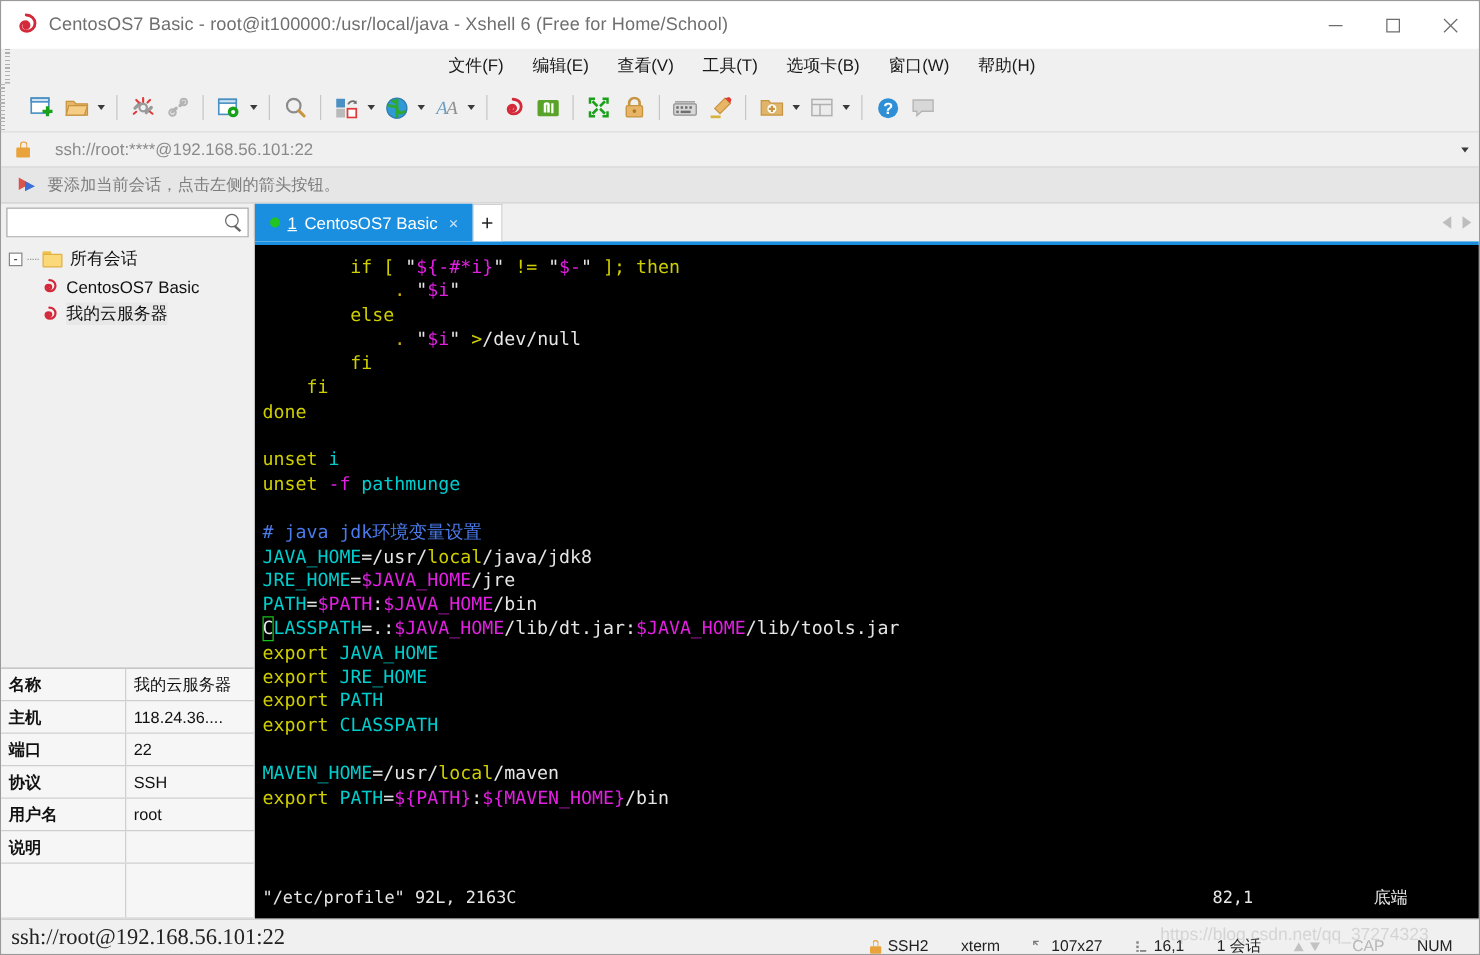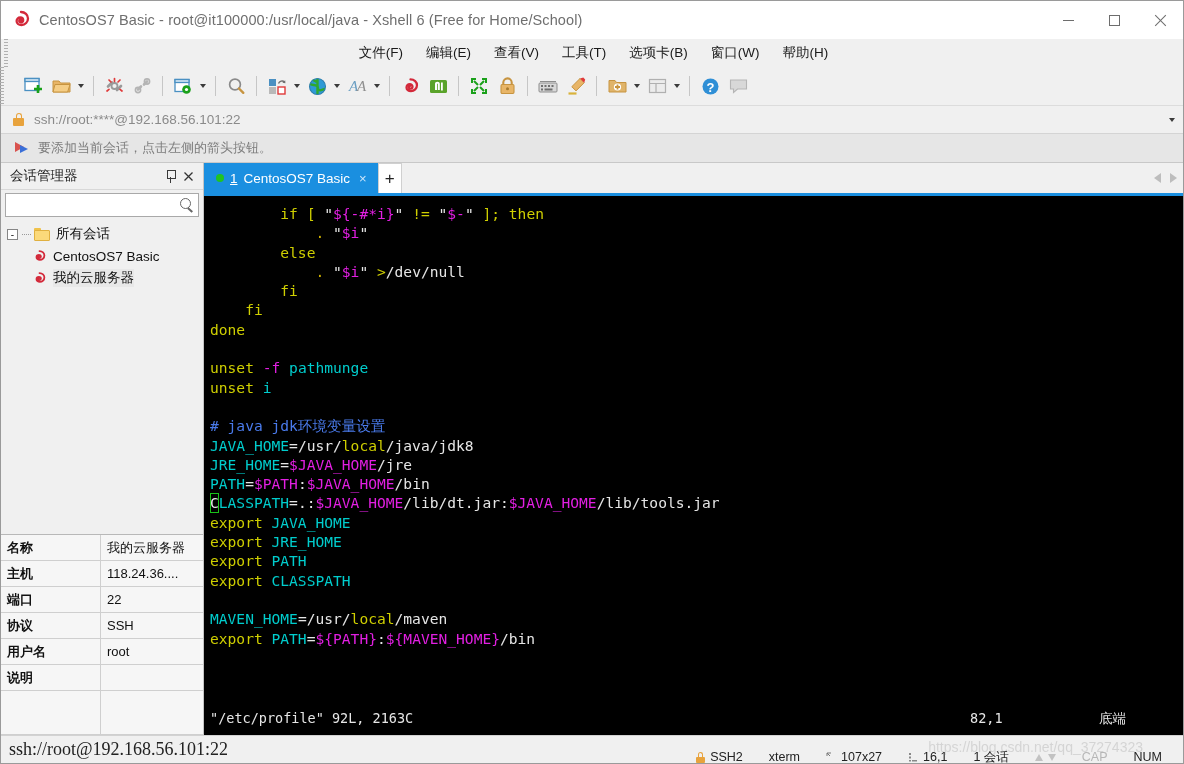--- a/index.html
+++ b/index.html
@@ -81,21 +81,21 @@
   .sep { width:1px; height:20px; background:#c6c6c6; margin:0 6px; }
 
   
   .addressbar {
     height: 28px; flex:0 0 28px; background:#f0f0f0;
     display:flex; align-items:center; position:relative;
     border-top:1px solid #dcdcdc;
   }
   .addr-inner {
     margin-left: 12px; margin-right:2px; flex:1; height:24px;
-    display:flex; align-items:center; gap:10px;
+    display:flex; align-items:center; gap:20px;
   }
   .lock-ico { width:11px; height:13px; position:relative; flex:0 0 11px;}
   .lock-body { position:absolute; bottom:0; left:0; width:11px; height:8px; background:#e8a33d; border-radius:1px;}
   .lock-sh { position:absolute; top:0; left:2.5px; width:6px; height:6px; border:1.6px solid #e8a33d; border-bottom:none; border-radius:3px 3px 0 0;}
   .addr-text { font-size:13.5px; color:#8a8a8a; }
   .addr-caret { width:22px; height:28px; display:flex;align-items:center;justify-content:center;}
 
   
   .noticebar {
     height: 30px; flex:0 0 30px; background:#e6e6e6;
@@ -433,31 +433,20 @@
     <div class="flag-ico">
         <div class="f1"></div>
         <div class="f2"></div>
       </div>
     <div class="notice-text">要添加当前会话，点击左侧的箭头按钮。</div>
   </div>
 
   <div class="bodyrow">
 
     <div class="sidepanel">
-      <div class="sp-head">
-        <div class="sp-title">会话管理器</div>
-        <div class="sp-btn">
-            <div class="pin-ico"></div>
-          </div>
-        <div class="sp-btn">
-          <svg width="9" height="9" viewBox="0 0 9 9">
-            <path d="M0.5 0.5l8 8M8.5 0.5l-8 8" stroke="#333" stroke-width="1.3"></path>
-          </svg>
-        </div>
-      </div>
 
       <div class="sp-search">
         <div class="mag"></div>
       </div>
 
       <div class="tree">
         <div class="tnode lvl0">
           <div class="expander">-</div>
           <div class="dots"></div>
           <div class="folder-ico">
@@ -534,22 +523,22 @@
 
       <div class="terminal" id="term">
         <div class="tline"><span class="c-yellow">        if [ </span><span class="c-white">"</span><span class="c-magenta">${-#*i}</span><span class="c-white">"</span><span class="c-yellow"> != </span><span class="c-white">"</span><span class="c-magenta">$-</span><span class="c-white">"</span><span class="c-yellow"> ]; </span><span class="c-yellow">then</span></div>
           <div class="tline"><span class="c-orange">            . </span><span class="c-white">"</span><span class="c-magenta">$i</span><span class="c-white">"</span></div>
           <div class="tline"><span class="c-yellow">        else</span></div>
           <div class="tline"><span class="c-orange">            . </span><span class="c-white">"</span><span class="c-magenta">$i</span><span class="c-white">"</span><span class="c-white"> </span><span class="c-yellow">&gt;</span><span class="c-white">/dev/null</span></div>
           <div class="tline"><span class="c-yellow">        fi</span></div>
           <div class="tline"><span class="c-yellow">    fi</span></div>
           <div class="tline"><span class="c-yellow">done</span></div>
           <div class="tline">&nbsp;</div>
+          <div class="tline"><span class="c-yellow">unset </span><span class="c-cyan">i</span></div>
           <div class="tline"><span class="c-yellow">unset </span><span class="c-magenta">-f</span><span class="c-white"> </span><span class="c-cyan">pathmunge</span></div>
-          <div class="tline"><span class="c-yellow">unset </span><span class="c-cyan">i</span></div>
           <div class="tline">&nbsp;</div>
           <div class="tline"><span class="c-blue"># java jdk环境变量设置</span></div>
           <div class="tline"><span class="c-cyan">JAVA_HOME</span><span class="c-white">=</span><span class="c-white">/usr/</span><span class="c-yellow">local</span><span class="c-white">/java/jdk8</span></div>
           <div class="tline"><span class="c-cyan">JRE_HOME</span><span class="c-white">=</span><span class="c-magenta">$JAVA_HOME</span><span class="c-white">/jre</span></div>
           <div class="tline"><span class="c-cyan">PATH</span><span class="c-white">=</span><span class="c-magenta">$PATH</span><span class="c-white">:</span><span class="c-magenta">$JAVA_HOME</span><span class="c-white">/bin</span></div>
           <div class="tline"><span class="cursorbox">C</span><span class="c-cyan">LASSPATH</span><span class="c-white">=.:</span><span class="c-magenta">$JAVA_HOME</span><span class="c-white">/lib/dt.jar:</span><span class="c-magenta">$JAVA_HOME</span><span class="c-white">/lib/tools.jar</span></div>
           <div class="tline"><span class="c-yellow">export </span><span class="c-cyan">JAVA_HOME</span></div>
           <div class="tline"><span class="c-yellow">export </span><span class="c-cyan">JRE_HOME</span></div>
           <div class="tline"><span class="c-yellow">export </span><span class="c-cyan">PATH</span></div>
           <div class="tline"><span class="c-yellow">export </span><span class="c-cyan">CLASSPATH</span></div>

